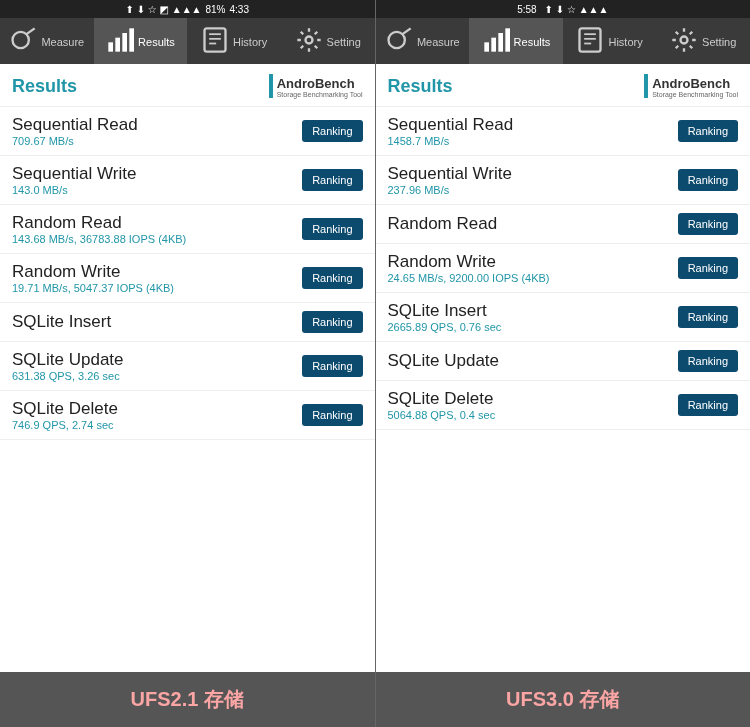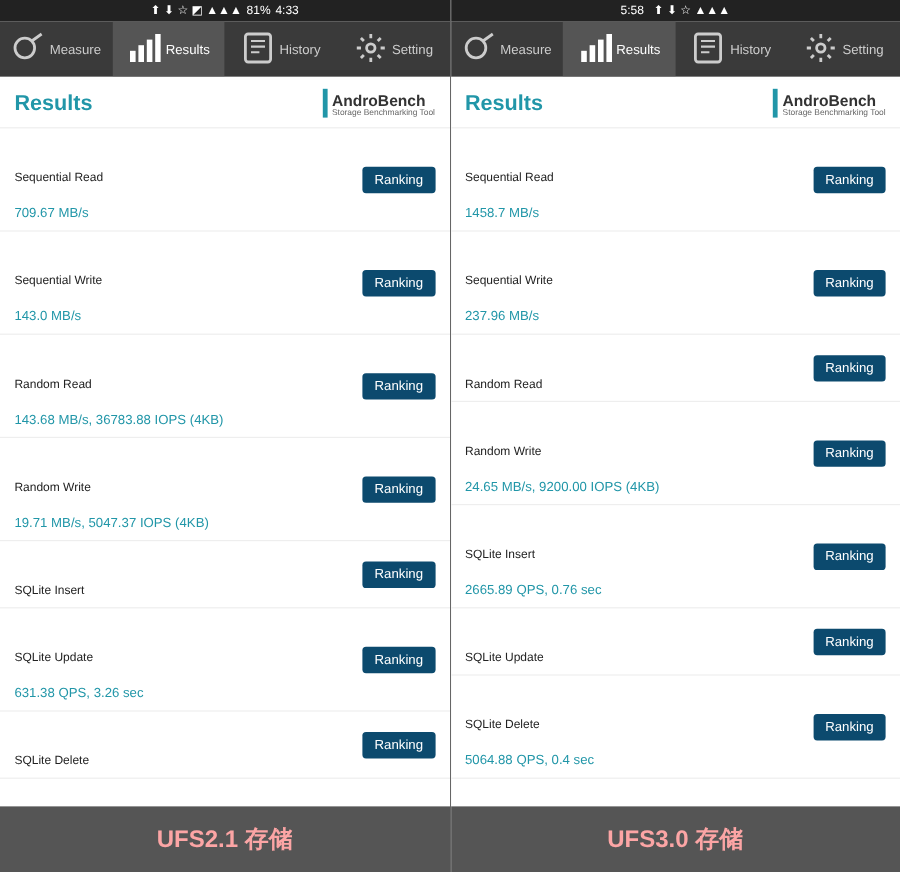--- a/index.html
+++ b/index.html
@@ -137,30 +137,29 @@
       align-items: center;
       padding: 8px 12px;
       border-bottom: 1px solid #eee;
     }
 
     .bench-info {
       flex: 1;
     }
 
     .bench-name {
-      font-size: 10px;
+      font-size: 17px;
       color: #222;
       font-weight: 500;
-      margin-top: 28px;
     }
 
     .bench-value {
       font-size: 11px;
       color: #2196a8;
-      margin-top: 18px;
+      margin-top: 0;
     }
 
     .ranking-btn {
       background: #0c4a6e;
       color: white;
       border: none;
       border-radius: 3px;
       padding: 5px 10px;
       font-size: 11px;
       cursor: pointer;
@@ -283,20 +282,21 @@
       <div class="bench-row">
         <div class="bench-info">
           <div class="bench-name">SQLite Update</div>
           <div class="bench-value">631.38 QPS, 3.26 sec</div>
         </div>
         <button class="ranking-btn">Ranking</button>
       </div>
       <div class="bench-row">
         <div class="bench-info">
           <div class="bench-name">SQLite Delete</div>
+          <div class="bench-value">746.9 QPS, 2.74 sec</div>
         </div>
         <button class="ranking-btn">Ranking</button>
       </div>
     </div>
 
     <div class="footer-label">UFS2.1 存储</div>
   </div>
 
   <div class="phone">
 

